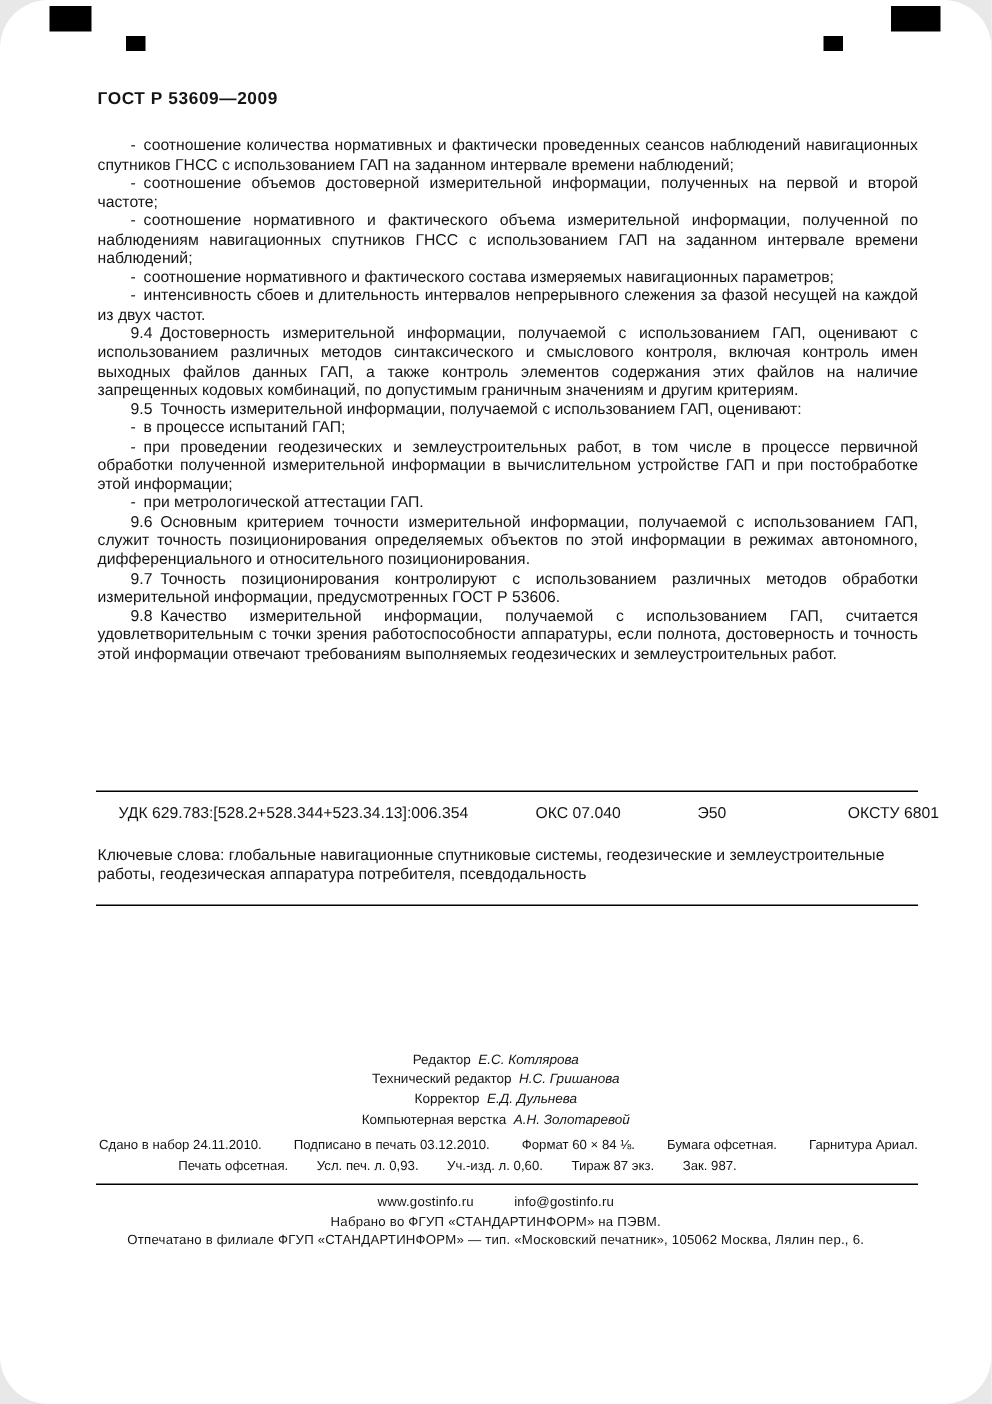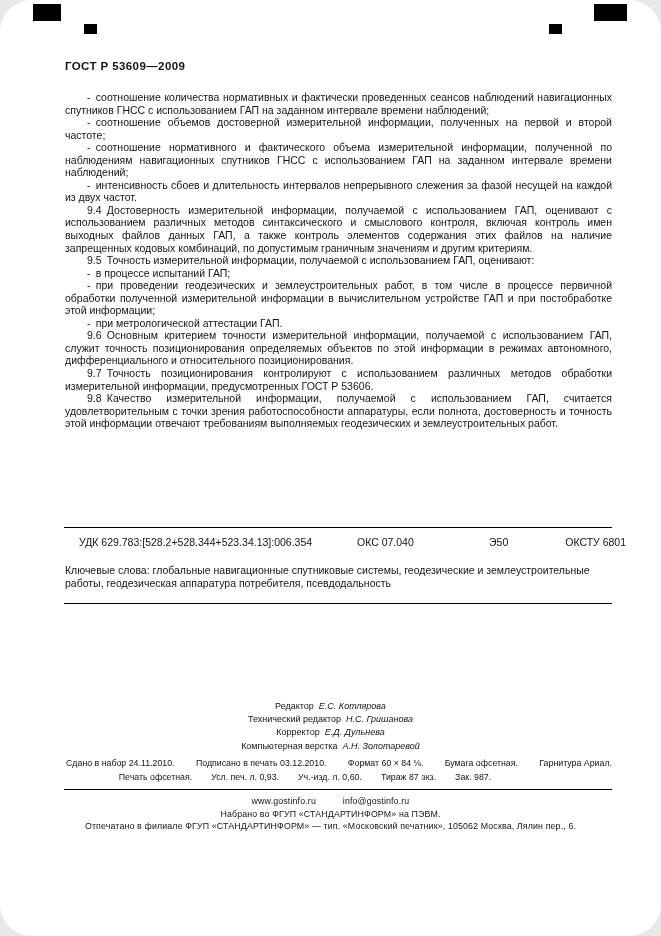--- a/index.html
+++ b/index.html
@@ -39,21 +39,21 @@
 
   .rule { position: absolute; left: 64px; width: 548px; height: 0; border-top: 1px solid #000; }
   .rule-1 { top: 527px; }
   .rule-2 { top: 603px; }
   .rule-3 { top: 789px; }
 
   .udk-row { position: absolute; top: 536px; left: 79px; width: 547px; height: 14px; font-size: 10.5px; }
   .udk-row span { position: absolute; top: 0; white-space: nowrap; }
   .udk-code   { left: 0; }
   .oks-code   { left: 278px; }
-  .e-code     { left: 386px; margin-left: 24px; }
+  .e-code     { left: 386px; }
   .okstu-code { right: 0; }
 
   .keywords {
     position: absolute;
     top: 564px; left: 65px;
     width: 547px;
     font-size: 10.5px;
     line-height: 13px;
     text-align: left;
   }
@@ -108,20 +108,21 @@
   <div class="scan-mark mark-inner-left"></div>
   <div class="scan-mark mark-inner-right"></div>
   <div class="scan-mark mark-outer-right"></div>
 
   <div class="doc-header">ГОСТ Р 53609—2009</div>
 
   <div class="body-text">
     <p>- соотношение количества нормативных и фактически проведенных сеансов наблюдений навигационных спутников ГНСС с использованием ГАП на заданном интервале времени наблюдений;</p>
     <p>- соотношение объемов достоверной измерительной информации, полученных на первой и второй частоте;</p>
     <p>- соотношение нормативного и фактического объема измерительной информации, полученной по наблюдениям навигационных спутников ГНСС с использованием ГАП на заданном интервале времени наблюдений;</p>
+    <p>- соотношение нормативного и фактического состава измеряемых навигационных параметров;</p>
     <p>- интенсивность сбоев и длительность интервалов непрерывного слежения за фазой несущей на каждой из двух частот.</p>
     <p>9.4 Достоверность измерительной информации, получаемой с использованием ГАП, оценивают с использованием различных методов синтаксического и смыслового контроля, включая контроль имен выходных файлов данных ГАП, а также контроль элементов содержания этих файлов на наличие запрещенных кодовых комбинаций, по допустимым граничным значениям и другим критериям.</p>
     <p>9.5 Точность измерительной информации, получаемой с использованием ГАП, оценивают:</p>
     <p>- в процессе испытаний ГАП;</p>
     <p>- при проведении геодезических и землеустроительных работ, в том числе в процессе первичной обработки полученной измерительной информации в вычислительном устройстве ГАП и при постобработке этой информации;</p>
     <p>- при метрологической аттестации ГАП.</p>
     <p>9.6 Основным критерием точности измерительной информации, получаемой с использованием ГАП, служит точность позиционирования определяемых объектов по этой информации в режимах автономного, дифференциального и относительного позиционирования.</p>
     <p>9.7 Точность позиционирования контролируют с использованием различных методов обработки измерительной информации, предусмотренных ГОСТ Р 53606.</p>
     <p>9.8 Качество измерительной информации, получаемой с использованием ГАП, считается удовлетворительным с точки зрения работоспособности аппаратуры, если полнота, достоверность и точность этой информации отвечают требованиям выполняемых геодезических и землеустроительных работ.</p>
   </div>

